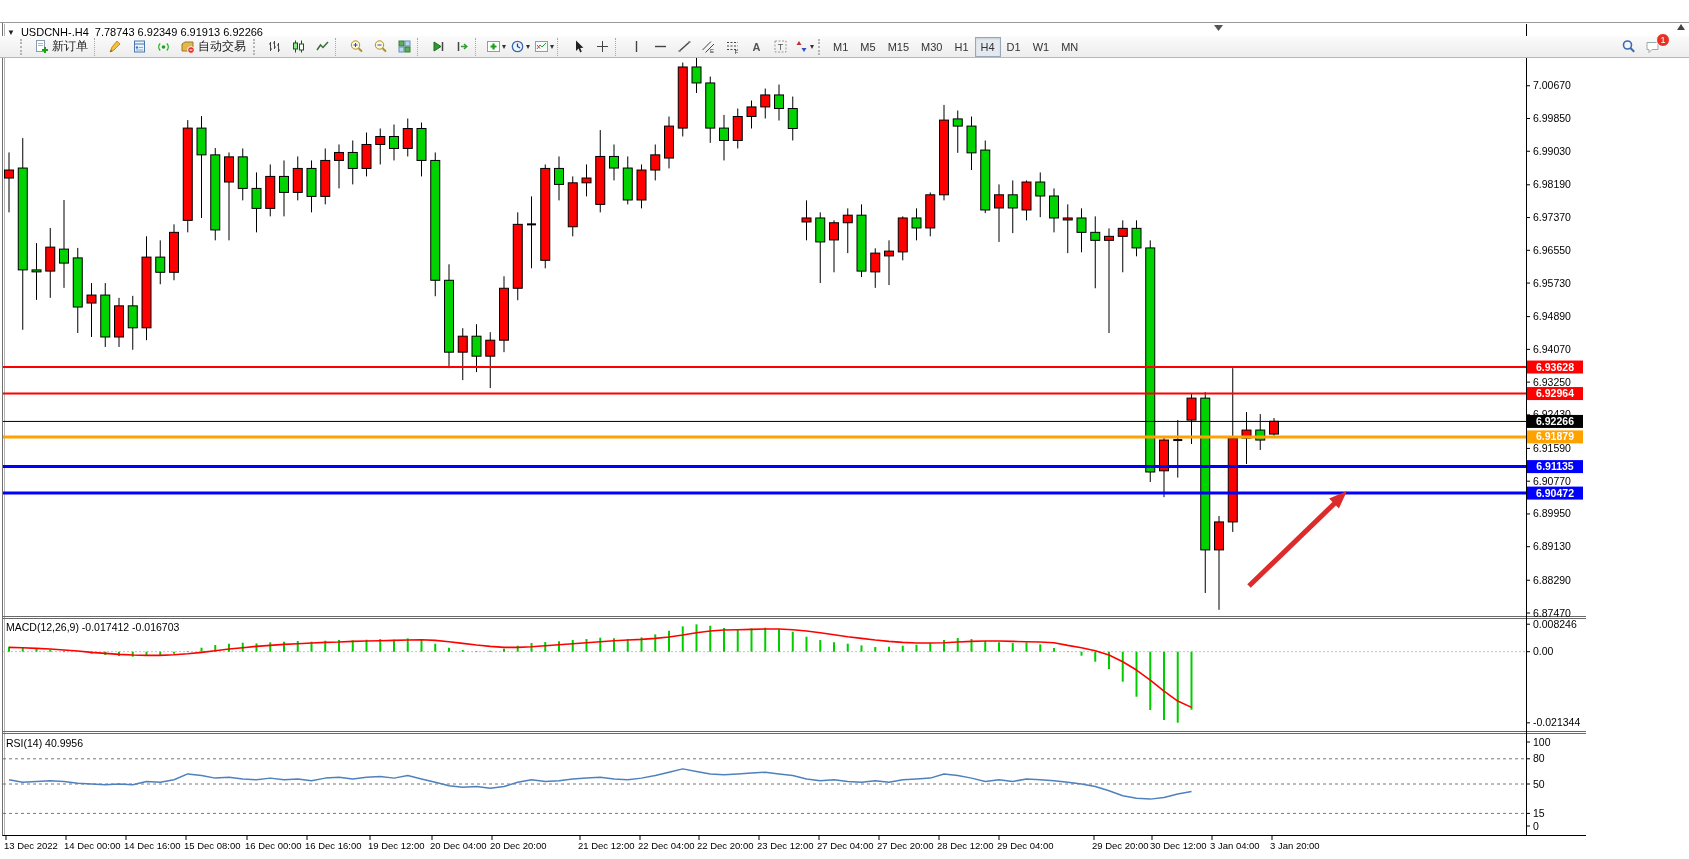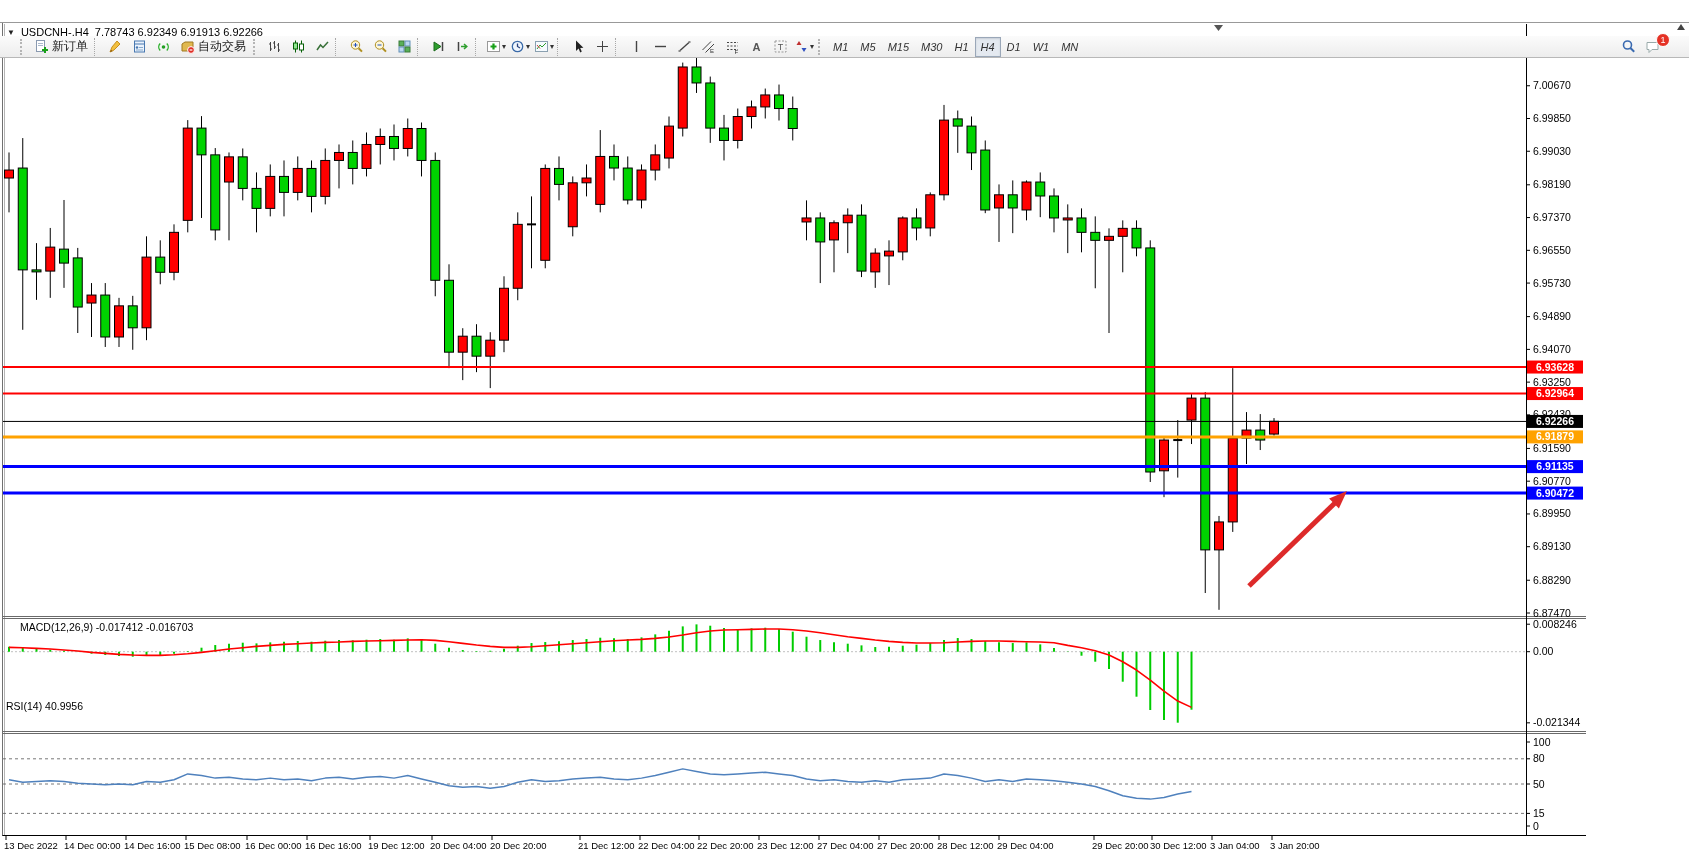--- a/index.html
+++ b/index.html
@@ -9,35 +9,35 @@
     background:linear-gradient(#fbfbfb,#ededed);border-bottom:1px solid #b8b8b8;
     display:flex;align-items:center;padding:0 18px;box-sizing:border-box;z-index:5;margin-top:36px;}
   .tb-btn{display:inline-flex;align-items:center;justify-content:center;height:20px;
     min-width:20px;padding:0 1px;border:1px solid transparent;border-radius:2px;cursor:default;}
   .tb-btn.labeled{padding:0 4px;gap:3px;}
   .tb-label{font-size:12px;color:#222;white-space:nowrap;}
   .tb-sep{width:7px;height:18px;margin:0 1px;border-left:1px dotted #a8a8a8;}
   .grip{width:5px;height:16px;margin:0 2px;border-left:2px dotted #b5b5b5;}
   .caret{font-size:8px;color:#333;margin-left:1px;}
   .tf{font-size:11px;color:#333;padding:0 5px;height:18px;display:inline-flex;align-items:center;
-    border:1px solid transparent;font-style:italic;}
+    border:1px solid transparent;}
   .tf.active{border-color:#9aa7b8;background:#e4e9f0;box-shadow:inset 0 1px 2px #c5ccd6;}
   .tb-right{margin-left:auto;display:flex;align-items:center;margin-right:6px;}
   .badge{position:absolute;top:-4px;right:-6px;background:#e53225;color:#fff;font-size:9px;
     width:12px;height:12px;border-radius:50%;display:flex;align-items:center;justify-content:center;
     border:1px solid #fff;}
   .chat-wrap{position:relative;}
   
   .chart-window{position:absolute;left:0;top:22px;width:1689px;height:837px;background:#fff;}
   #chart-svg{position:absolute;left:0;top:0;}
   .overlay-label{position:absolute;font-size:11px;color:#000;white-space:pre;z-index:3;}
   .sym-title{left:7px;top:4px;display:flex;gap:6px;align-items:center;}
   .sym-caret{font-size:8px;color:#222;}
-  .macd-lbl{left:20px;top:599px;font-size:10.5px;}
-  .rsi-lbl{left:6px;top:678px;font-size:10.5px;}
+  .macd-lbl{left:6px;top:599px;font-size:10.5px;}
+  .rsi-lbl{left:6px;top:715px;font-size:10.5px;}
   svg text{font-family:"Liberation Sans",sans-serif;}
 </style>
 </head>
 <body>
 
 <div class="toolbar">
   <span class="grip"></span>
 
   <span class="tb-btn labeled">
     <svg width="15" height="15">

